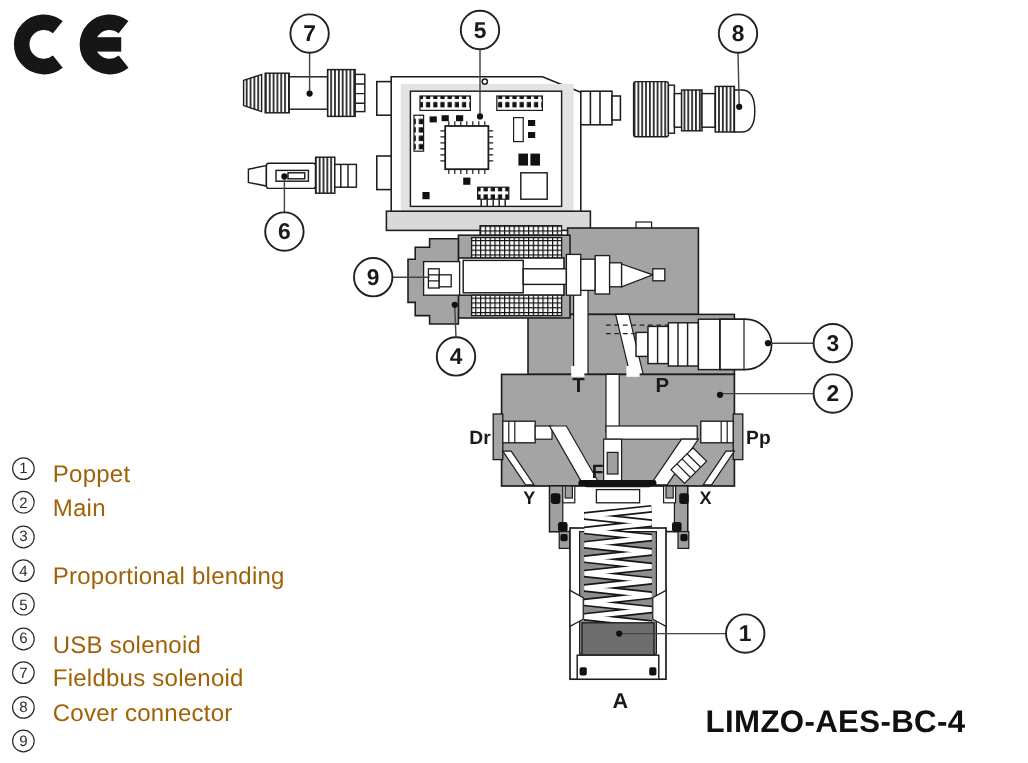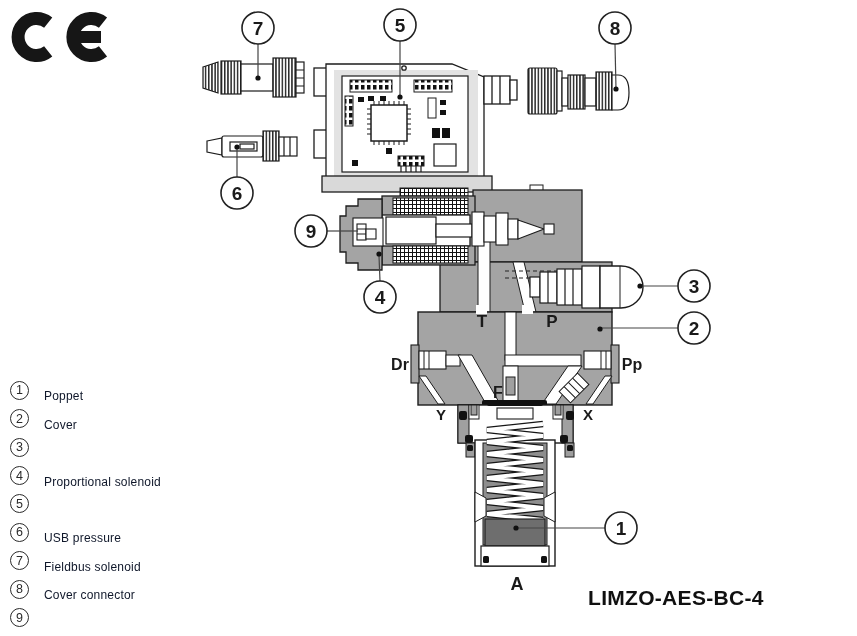--- a/index.html
+++ b/index.html
@@ -5,23 +5,23 @@
   html,body{margin:0;padding:0;background:#fff;}
   .stage{position:relative;width:857px;height:636px;background:#fff;overflow:hidden;
          font-family:"Liberation Sans", sans-serif;color:#222;}
   .stage svg{position:absolute;left:0;top:0;}
   
   .legend{position:absolute;left:10px;top:376px;display:grid;grid-auto-rows:28.45px;}
   .legend-row{display:flex;align-items:center;}
   .lnum{width:19px;height:19px;border:1.4px solid #2b2b2b;border-radius:50%;
         display:flex;align-items:center;justify-content:center;
         font-size:12.5px;font-weight:500;color:#2b2b2b;box-sizing:border-box;flex:0 0 auto;}
-  .ltext{margin-left:15px;font-size:12px;color:#0f172a;letter-spacing:.2px;white-space:nowrap;margin-top:12px;}
+  .ltext{margin-left:15px;font-size:20px;color:#a16207;letter-spacing:.2px;white-space:nowrap;margin-top:12px;}
   
-  .title{position:absolute;left:588px;top:586px;font-size:21px;font-weight:bold;
+  .title{position:absolute;left:588px;top:586px;font-size:26px;font-weight:bold;
          color:#101010;letter-spacing:.3px;white-space:nowrap;}
   text{font-family:"Liberation Sans", sans-serif;}
 </style>
 </head>
 <body>
 
 <div class="stage">
 
 <svg width="857" height="636" viewBox="0 0 857 636">
   <defs>
@@ -299,35 +299,35 @@
   </g>
 </svg>
 
 <div class="legend">
   <div class="legend-row">
     <span class="lnum">1</span>
     <span class="ltext">Poppet</span>
   </div>
   <div class="legend-row">
     <span class="lnum">2</span>
-    <span class="ltext">Cover</span>
+    <span class="ltext">Main</span>
   </div>
   <div class="legend-row">
     <span class="lnum">3</span>
   </div>
   <div class="legend-row">
     <span class="lnum">4</span>
-    <span class="ltext">Proportional solenoid</span>
+    <span class="ltext">Proportional blending</span>
   </div>
   <div class="legend-row">
     <span class="lnum">5</span>
   </div>
   <div class="legend-row">
     <span class="lnum">6</span>
-    <span class="ltext">USB pressure</span>
+    <span class="ltext">USB solenoid</span>
   </div>
   <div class="legend-row">
     <span class="lnum">7</span>
     <span class="ltext">Fieldbus solenoid</span>
   </div>
   <div class="legend-row">
     <span class="lnum">8</span>
     <span class="ltext">Cover connector</span>
   </div>
   <div class="legend-row">

